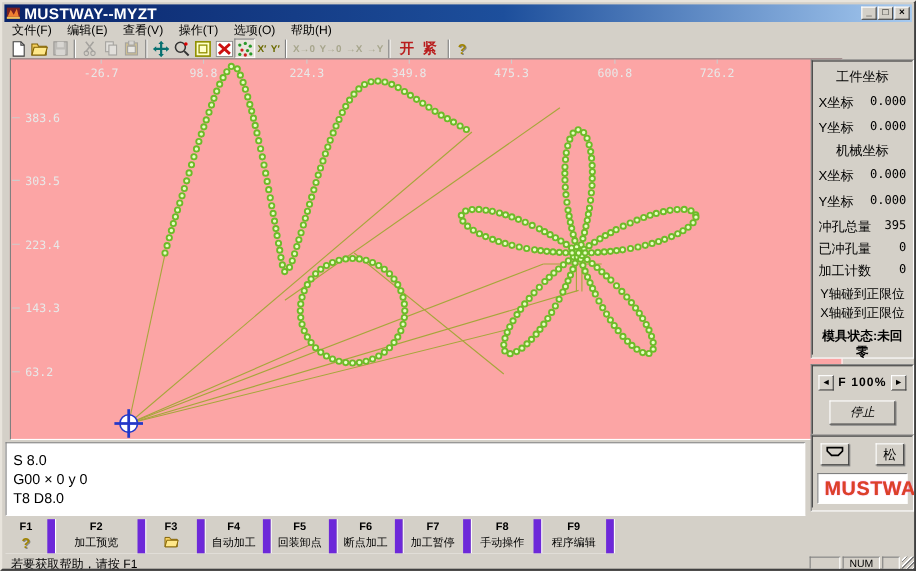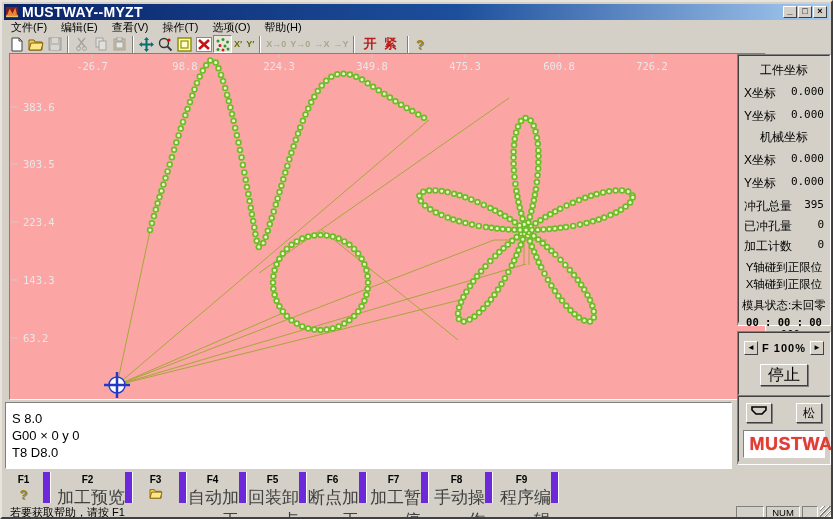--- a/index.html
+++ b/index.html
@@ -38,48 +38,48 @@
   
   #side { left:735px; top:52px; width:94px; height:448px; }
   .sbox { border:1px solid; border-color:#808080 #fff #fff #808080; background:#d4d0c8; }
   .sbox-inner { border:1px solid; border-color:#404040 #d4d0c8 #d4d0c8 #404040; padding:2px 3px; }
   #coord-box { position:absolute; left:0; top:0; width:94px; height:272px; }
   .shead { text-align:center; font-size:12px; margin-top:4px; }
   .srow { display:flex; justify-content:space-between; font-size:12px; margin-top:6px; padding:0 2px; }
   .srow .val { font-family:"DejaVu Sans Mono", monospace; font-size:11px; }
   .srow.tight { margin-top:3px; }
   .alarm { text-align:center; font-size:11.5px; margin-top:5px; }
-  .mold { text-align:left; font-size:11.5px; font-weight:normal; margin-top:6px; }
+  .mold { text-align:center; font-size:11.5px; font-weight:bold; margin-top:6px; }
   .timer { text-align:center; font-size:10.5px; font-weight:bold; margin-top:3px; font-family:"DejaVu Sans Mono", monospace; }
   #speed-box { position:absolute; left:0; top:277px; width:94px; height:67px; }
   #feed-row { display:flex; align-items:center; justify-content:space-between; margin-top:6px; padding:0 2px; }
   .arrbtn { width:14px; height:14px; background:#d4d0c8; border:1px solid; border-color:#fff #404040 #404040 #fff;
     font-size:8px; line-height:12px; text-align:center; }
   #feed-label { font-size:11px; font-weight:bold; letter-spacing:1px; }
   .pushbtn { background:#d4d0c8; border:1px solid; border-color:#fff #404040 #404040 #fff;
     box-shadow:1px 1px 0 #808080; text-align:center; }
-  #stop-btn { display:block; width:48px; height:22px; margin:9px auto 0; font-size:16px; line-height:20px; }
+  #stop-btn { display:block; width:60px; height:22px; margin:9px auto 0; font-size:11px; line-height:20px;font-style:italic; }
   #tool-box { position:absolute; left:0; top:341px; width:94px; height:70px; }
   #clamp-row { display:flex; justify-content:space-between; padding:4px 4px 0; }
   .smallbtn { width:26px; height:20px; font-size:12px; line-height:18px; }
   #brand-box { width:82px; height:28px; margin:7px auto 0; background:#fff; border:1px solid;
     border-color:#808080 #fff #fff #808080; display:flex; align-items:center; justify-content:center; }
   #brand-text { color:#da4326; font-size:18px; font-weight:bold; letter-spacing:.5px;
     text-shadow:0 0 1px #f3a;padding-left:25px; }
 
   
   #gcode { left:3px; top:400px; width:727px; height:67px; background:#fff; border:1px solid;
     border-color:#808080 #fff #fff #808080; padding:7px 6px; }
   .gline { font-size:13px; color:#000; line-height:17px; font-family:"Liberation Sans", sans-serif; }
 
   
   #funcbar { left:2px; top:470px; width:829px; height:31px; display:flex; }
   .fcell { border-right:7px solid #6d28d9; box-shadow:1px 0 0 #fff; padding-top:2px; text-align:center; }
   .fkey { font-size:10px; font-weight:bold; color:#000; }
-  .flabel { font-size:17px; color:#404040; margin-top:1px;text-align:right; }
+  .flabel { font-size:10px; color:#000000; margin-top:1px; }
   .ficon { display:inline-block; margin-top:1px; }
   .fhelp { color:#a08400; font-weight:bold; font-size:13px; text-shadow:1px 1px 0 #888; }
 
   
   #statusbar { left:2px; top:503px; width:829px; height:14px; display:flex; align-items:center; font-size:11px; }
   #status-text { flex:1; padding-left:6px; }
   .scell { height:12px; border:1px solid; border-color:#808080 #fff #fff #808080; margin-right:2px; font-size:9.5px;
     line-height:11px; text-align:center; color:#000; }
   #grip { width:13px; height:13px; background:
     repeating-linear-gradient(135deg,#d4d0c8 0 2px,#fff 2px 3px,#808080 3px 4px); }

